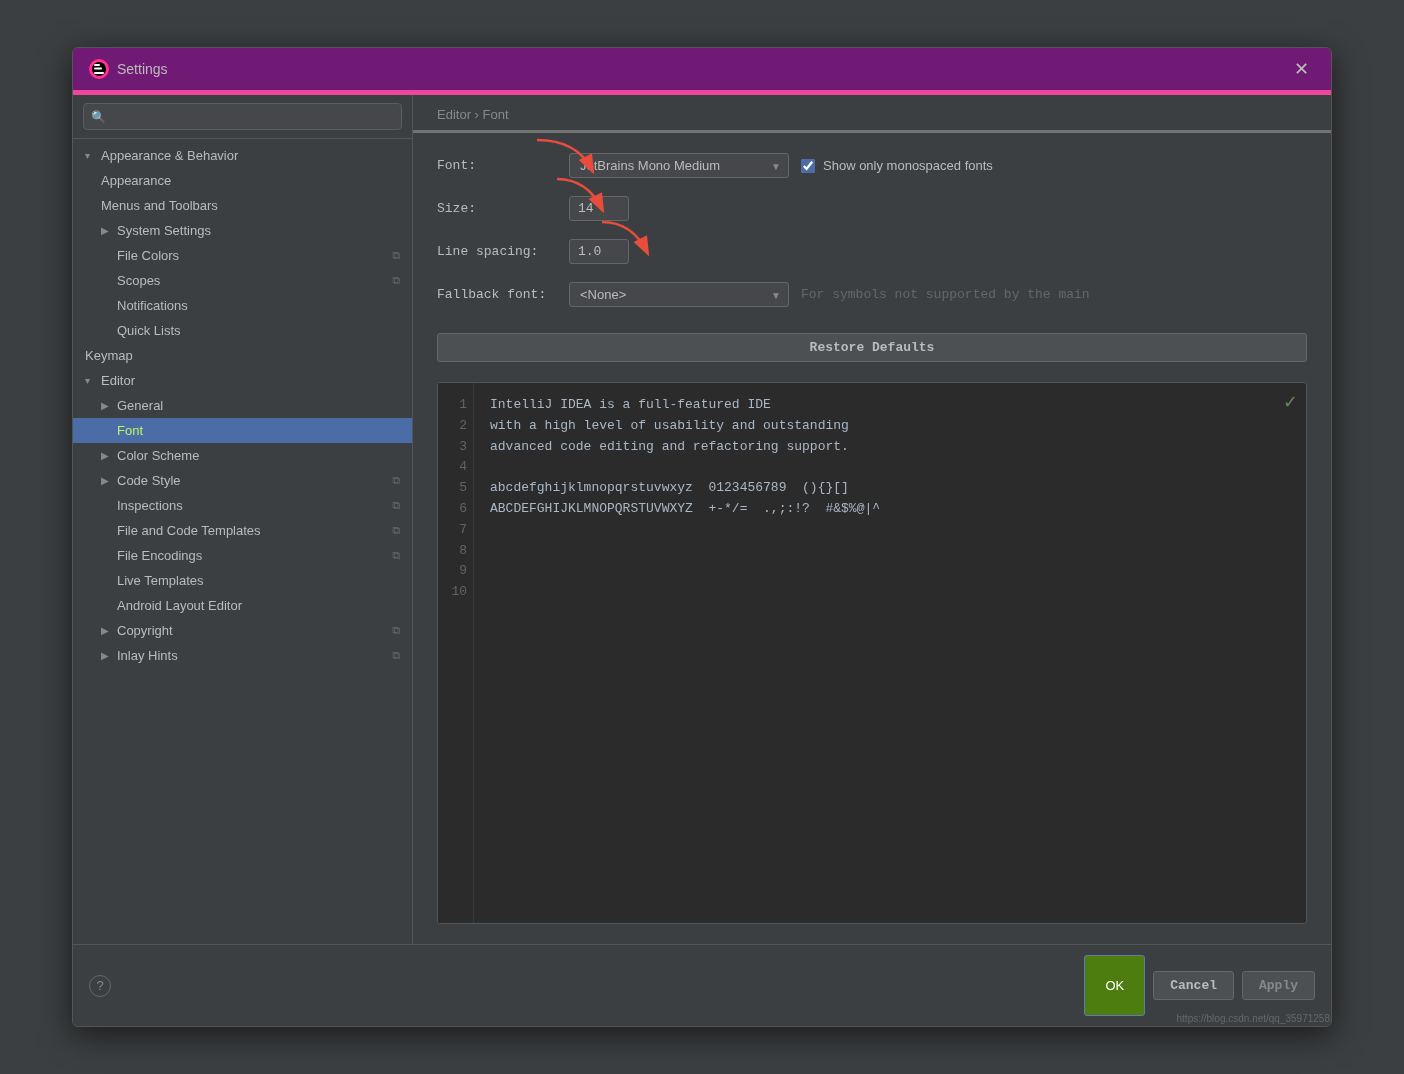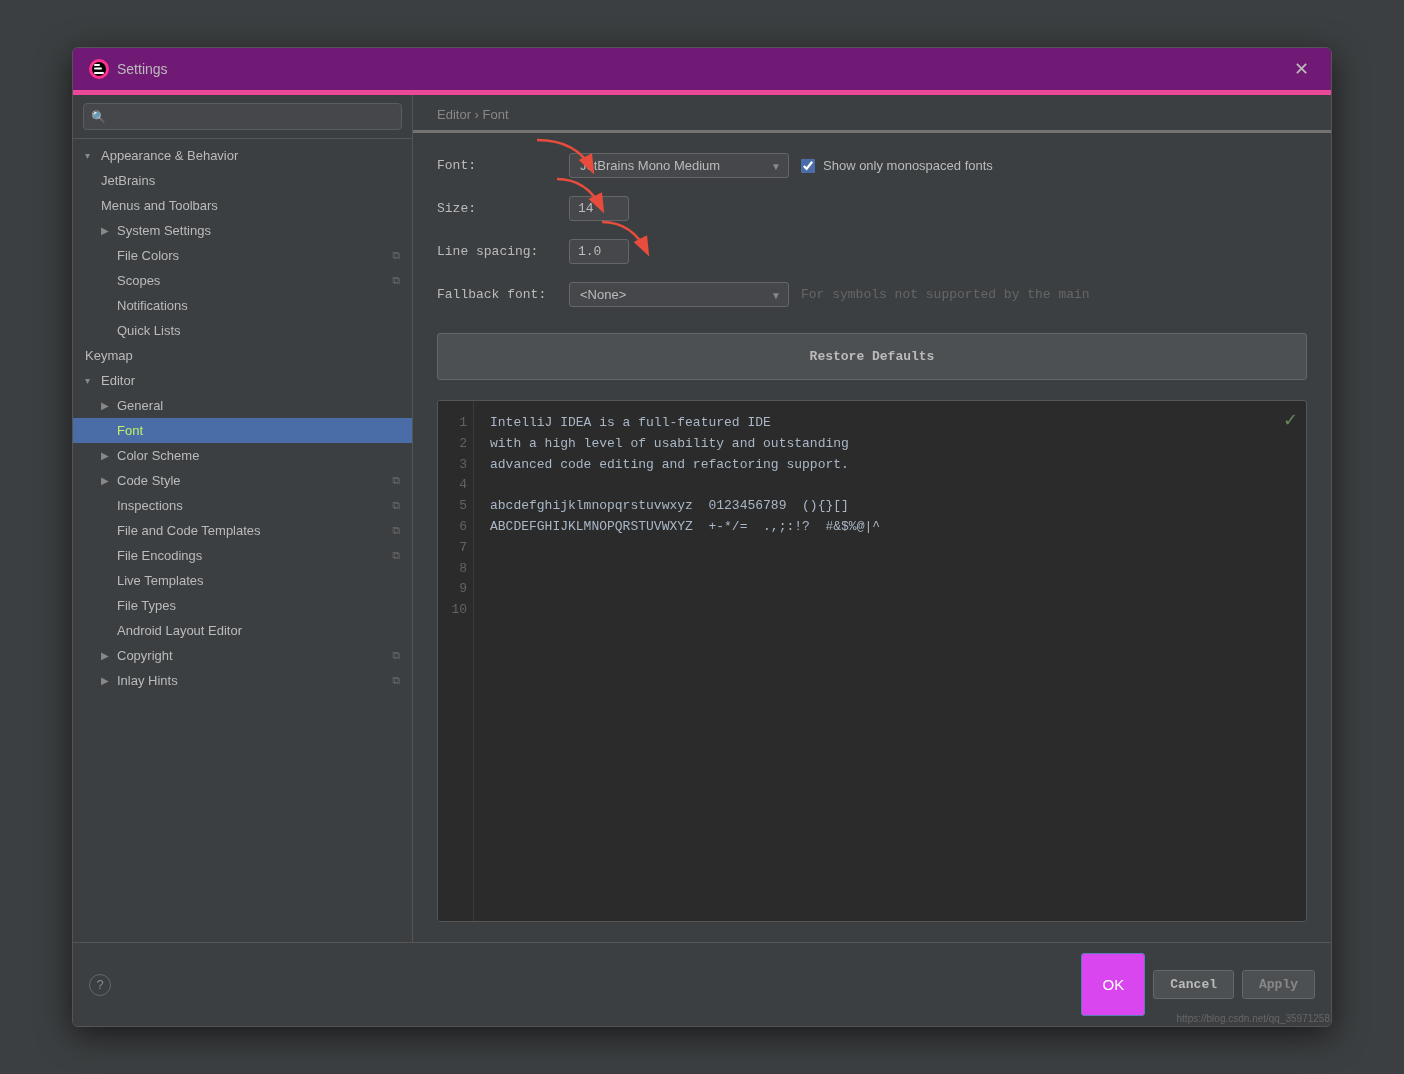--- a/index.html
+++ b/index.html
@@ -218,21 +218,21 @@
       font-family: 'Courier New', monospace;
     }
     .restore-btn {
       background: #4c5052;
       border: 1px solid #666;
       border-radius: 3px;
       color: #bbbbbb;
       font-size: 13px;
       font-family: 'Courier New', monospace;
       font-weight: bold;
-      padding: 15px 16px;
+      padding: 6px 16px;
       cursor: pointer;
       margin-top: 8px;
       margin-bottom: 16px;
     }
     .preview-area {
       background: #2b2b2b;
       border: 1px solid #555;
       border-radius: 3px;
       flex: 1;
       min-height: 320px;
@@ -285,25 +285,25 @@
       position: relative;
     }
     .url-hint {
       position: absolute;
       right: 1px;
       bottom: 2px;
       font-size: 10px;
       color: #666;
     }
     .btn-ok {
-      background: #d946ef;
+      background: #4d7c0f;
       border: 1px solid #5a7db7;
       border-radius: 3px;
       color: #fff;
-      font-size: 15px;
+      font-size: 13px;
       padding: 22px 20px;
       cursor: pointer;
       font-weight: 500;
     }
     .btn-cancel {
       background: #4c5052;
       border: 1px solid #666;
       border-radius: 3px;
       color: #bbbbbb;
       font-size: 13px;
@@ -370,21 +370,21 @@
           <input class="search-input" type="text" placeholder="" style="">
         </div>
       </div>
       <div class="tree-area">
 
         <div class="tree-item">
           <span class="tree-arrow">▾</span>
           <span>Appearance &amp; Behavior</span>
         </div>
         <div class="tree-item indent1">
-          <span>JetBrains</span>
+          <span>Appearance</span>
         </div>
         <div class="tree-item indent1">
           <span>Menus and Toolbars</span>
         </div>
         <div class="tree-item indent1">
           <span class="tree-arrow">▶</span>
           <span>System Settings</span>
         </div>
         <div class="tree-item indent2">
           <span>File Colors</span>
@@ -432,23 +432,20 @@
         <div class="tree-item indent2">
           <span>File and Code Templates</span>
           <span class="copy-icon">⧉</span>
         </div>
         <div class="tree-item indent2">
           <span>File Encodings</span>
           <span class="copy-icon">⧉</span>
         </div>
         <div class="tree-item indent2">
           <span>Live Templates</span>
-        </div>
-        <div class="tree-item indent2">
-          <span>File Types</span>
         </div>
         <div class="tree-item indent2">
           <span>Android Layout Editor</span>
         </div>
         <div class="tree-item indent1">
           <span class="tree-arrow">▶</span>
           <span>Copyright</span>
           <span class="copy-icon">⧉</span>
         </div>
         <div class="tree-item indent1">

